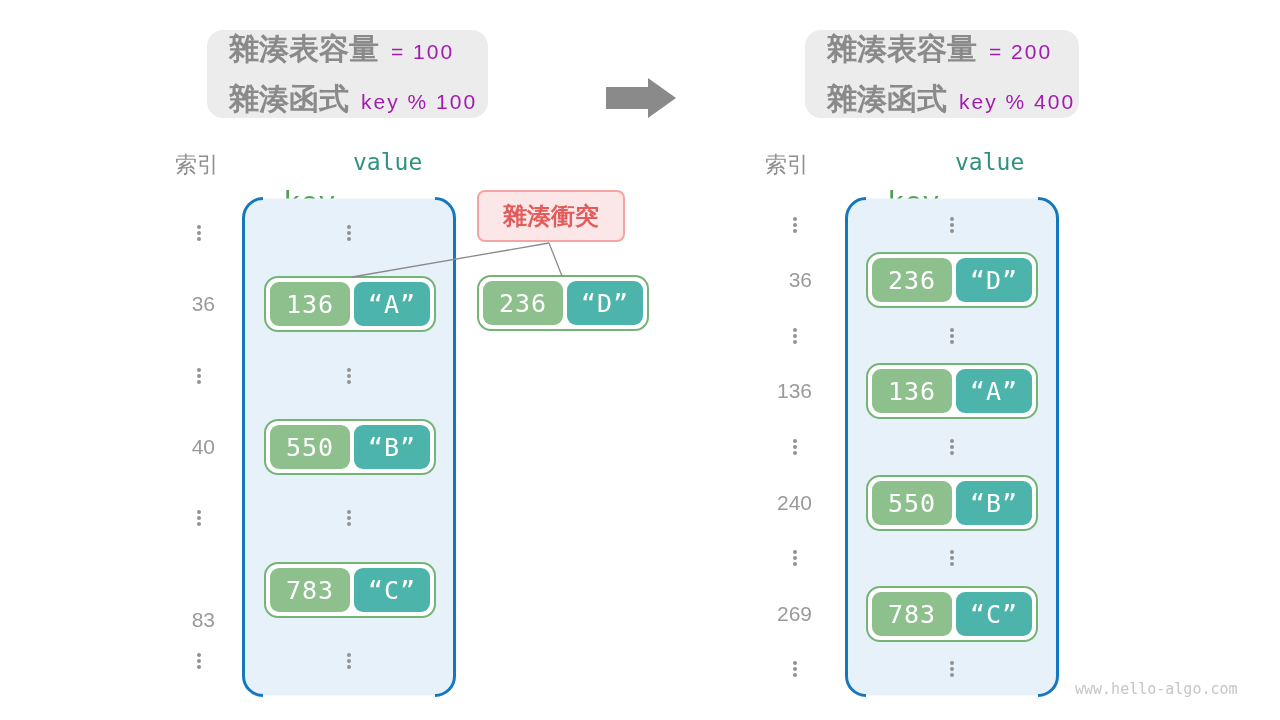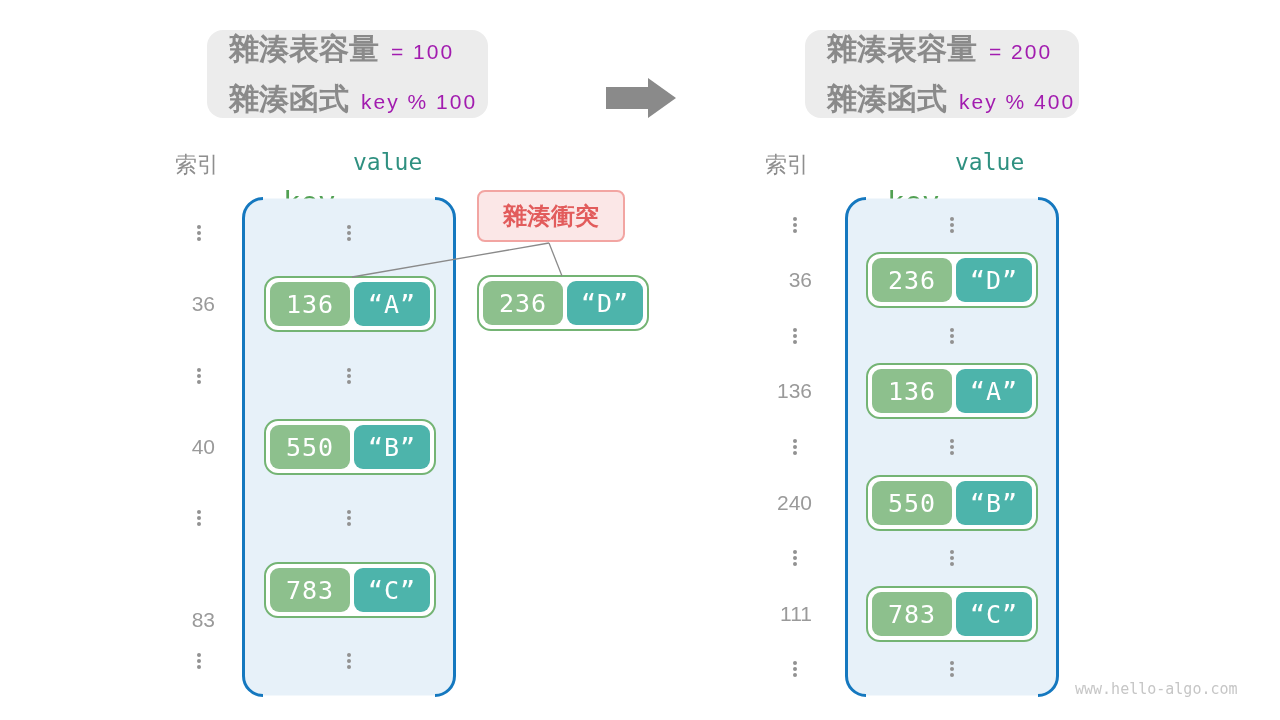--- a/index.html
+++ b/index.html
@@ -167,21 +167,21 @@
     <div class="pill key">136</div>
     <div class="pill val">“A”</div>
   </div>
 
   <div class="idx" style="left:750px;top:488px;">240</div>
   <div class="pair" style="left:866px;top:475px;">
     <div class="pill key">550</div>
     <div class="pill val">“B”</div>
   </div>
 
-  <div class="idx" style="left:750px;top:599px;">111</div>
+  <div class="idx" style="left:750px;top:599px;">269</div>
   <div class="pair" style="left:866px;top:586px;">
     <div class="pill key">783</div>
     <div class="pill val">“C”</div>
   </div>
 
   <div class="watermark">www.hello-algo.com</div>
 
 </div>
 
 </body></html>

